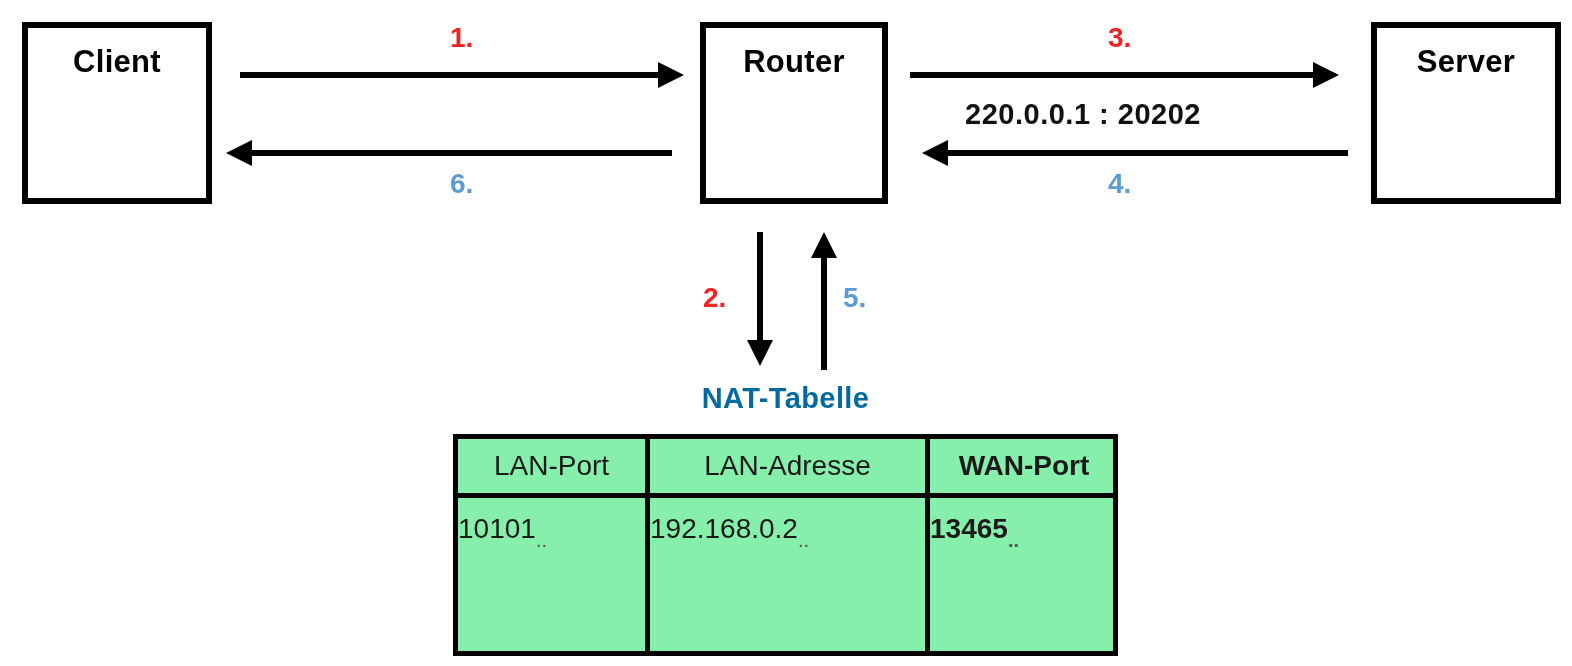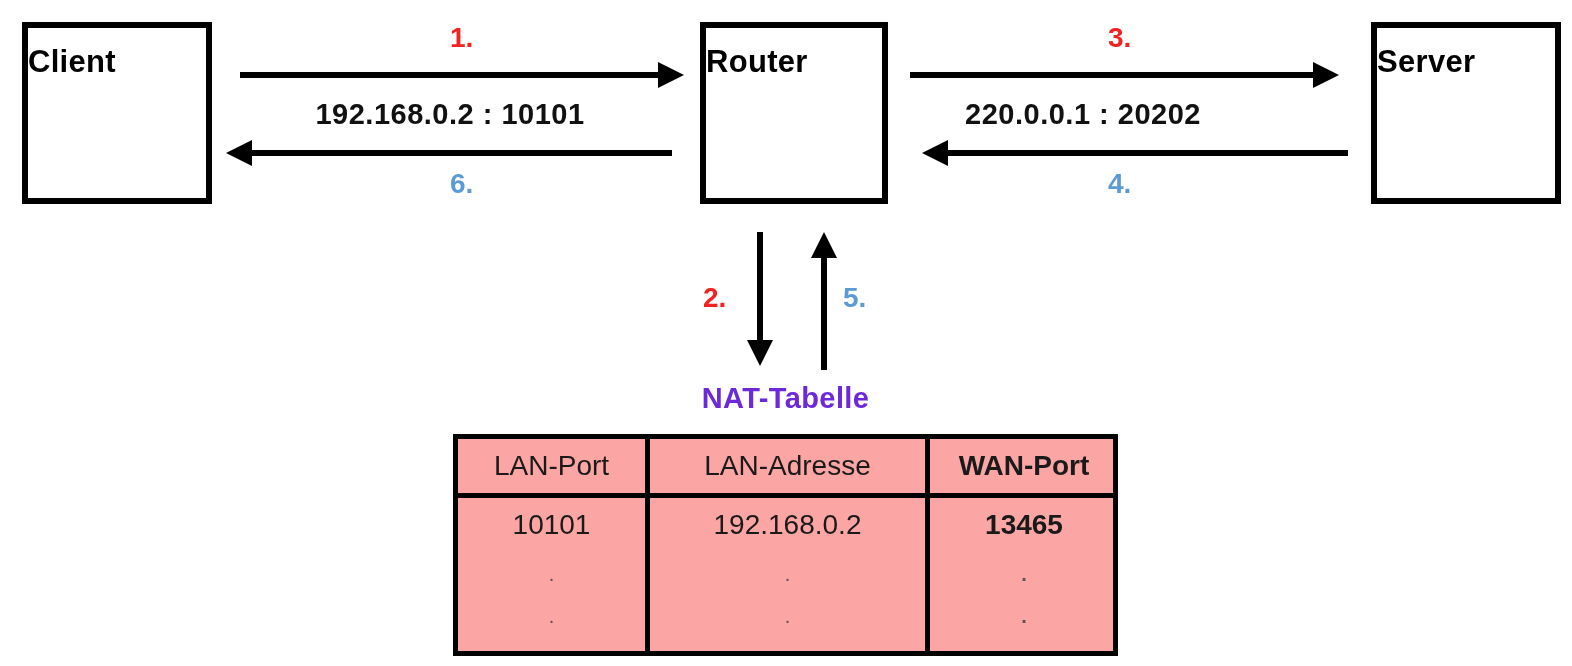--- a/index.html
+++ b/index.html
@@ -24,21 +24,21 @@
     position: absolute;
     border: 6px solid #000000;
     background: #ffffff;
     box-sizing: border-box;
   }
   .node-label {
     position: absolute;
     top: 16px;
     left: 0;
     right: 0;
-    text-align: left;
+    text-align: center;
     font-size: 31px;
     font-weight: bold;
     color: #000000;
     letter-spacing: 0.3px;
   }
   #client-box { left: 22px;   top: 22px; width: 190px; height: 182px; }
   #router-box { left: 700px;  top: 22px; width: 188px; height: 182px; }
   #server-box { left: 1371px; top: 22px; width: 190px; height: 182px; }
 
   
@@ -105,32 +105,32 @@
 
   
   #nat-title {
     position: absolute;
     left: 453px;
     top: 382px;
     width: 665px;
     text-align: center;
     font-size: 29px;
     font-weight: bold;
-    color: #6d28d9;
+    color: #0369a1;
     letter-spacing: 0.4px;
   }
   #nat-table {
     position: absolute;
     left: 453px;
     top: 434px;
     width: 665px;
     height: 222px;
     border: 5px solid #000000;
     box-sizing: border-box;
-    background: #fca5a5;
+    background: #86efac;
   }
   #nat-table table {
     border-collapse: collapse;
     width: 100%;
     height: 100%;
     table-layout: fixed;
   }
   #nat-table th,
   #nat-table td {
     border: 0;
@@ -147,21 +147,21 @@
   #nat-table thead th {
     border-bottom: 5px solid #000000;
     height: 54px;
     vertical-align: middle;
   }
   .col-a { width: 187px; }
   .col-b { width: 275px; }
   .col-c { width: 188px; }
   .cell-stack {
     display: flex;
-    flex-direction: column;
+    flex-direction: row;
     align-items: center;
     padding-top: 10px;
   }
   .cell-value { font-size: 28px; line-height: 34px; color: #1a1a1a; }
   .cell-dot {
     font-size: 20px;
     line-height: 20px;
     color: #555555;
     margin-top: 22px;
   }
@@ -181,21 +181,20 @@
 
   <div class="node-box" id="server-box">
     <div class="node-label">Server</div>
   </div>
 
   <div class="step-num step-red" style="left:450px; top:22px;">1.</div>
 
   <div class="arrow-line-h" style="left:240px; top:72px; width:420px;"></div>
   <div class="arrowhead-right" style="left:658px; top:62px;"></div>
 
-  <div class="addr-label" style="left:240px; top:98px; width:420px;">192.168.0.2 : 10101</div>
 
   <div class="arrow-line-h" style="left:252px; top:150px; width:420px;"></div>
   <div class="arrowhead-left" style="left:226px; top:140px;"></div>
 
   <div class="step-num step-blue" style="left:450px; top:168px;">6.</div>
 
   <div class="step-num step-red" style="left:1108px; top:22px;">3.</div>
 
   <div class="arrow-line-h" style="left:910px; top:72px; width:405px;"></div>
   <div class="arrowhead-right" style="left:1313px; top:62px;"></div>

